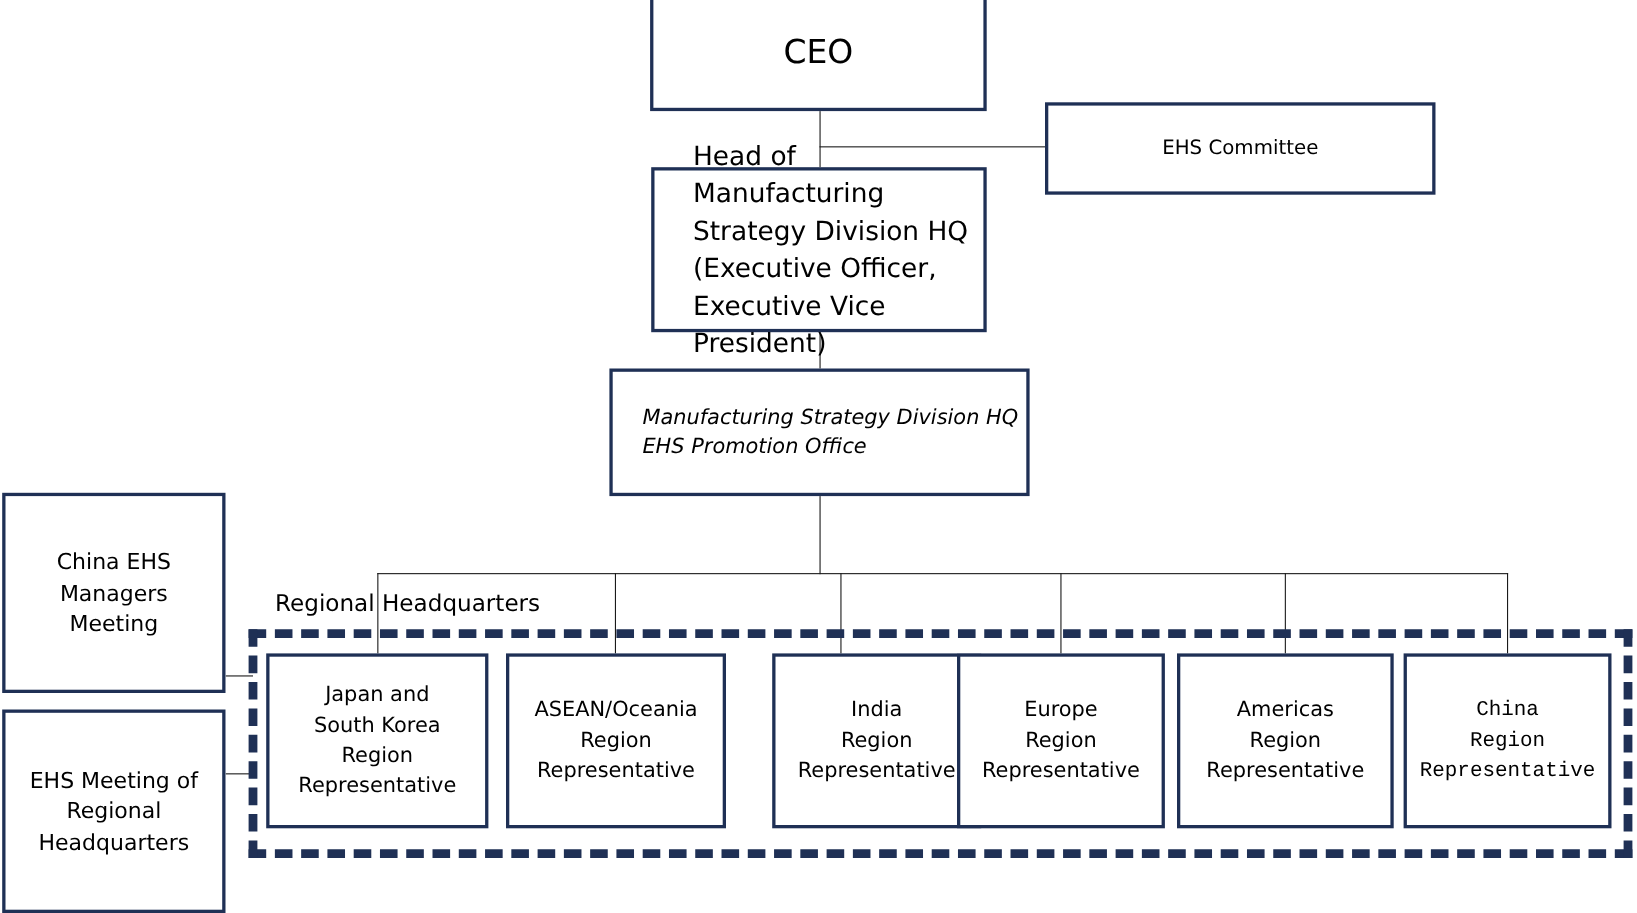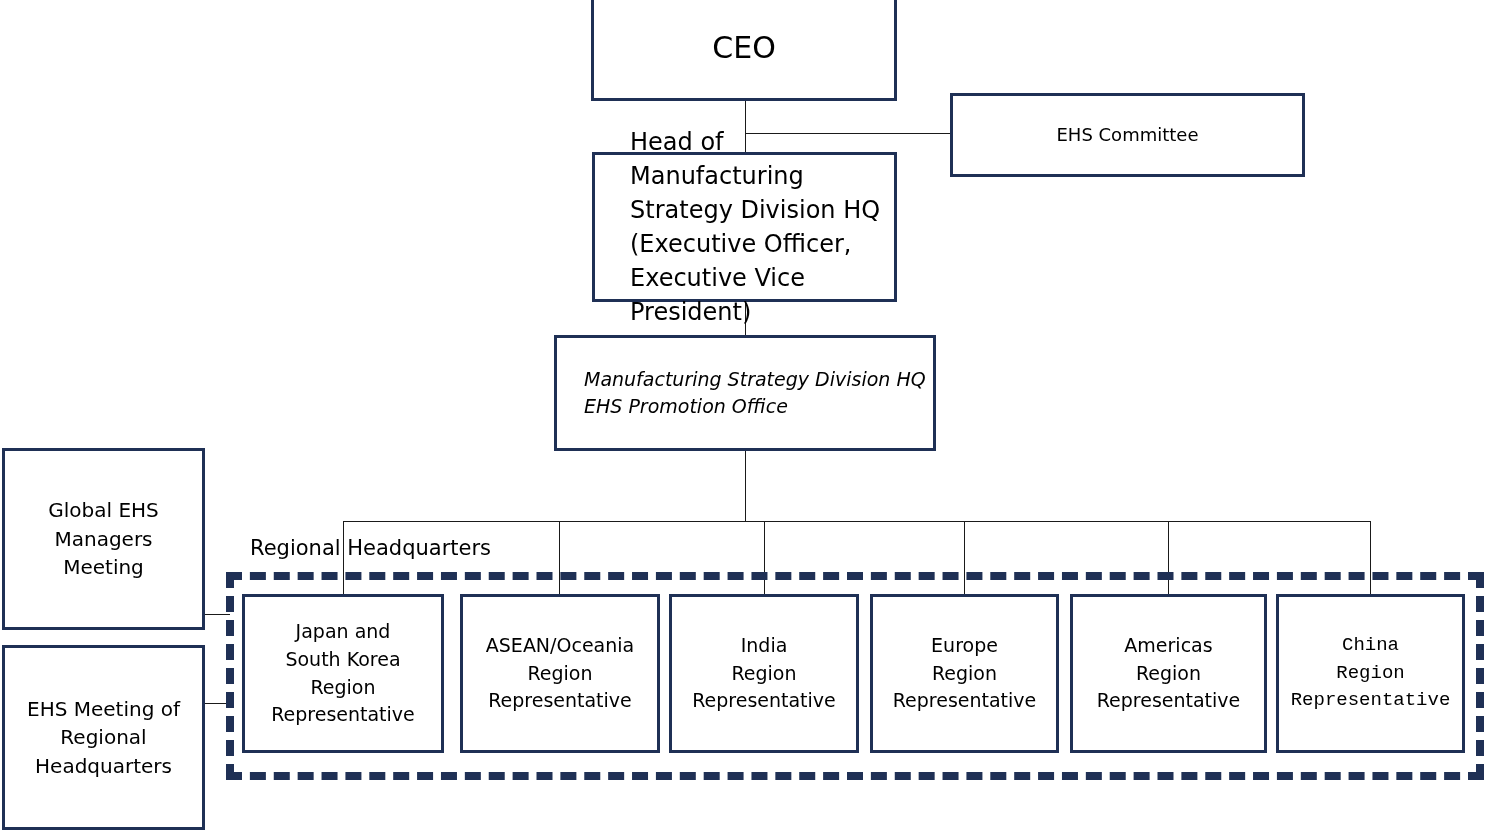--- a/index.html
+++ b/index.html
@@ -97,21 +97,21 @@
     text-align: center;
     white-space: pre-line;
     line-height: 1.45;
     font-size: 19px;
     top: 594px;
     height: 159px;
     z-index: 4;
   }
   #region-0 { left: 242px; width: 202px; }
   #region-1 { left: 460px; width: 200px; }
-  #region-2 { left: 669px; width: 190px; }
+  #region-2 { left: 702px; width: 190px; }
   #region-3 { left: 870px; width: 189px; }
   #region-4 { left: 1070px; width: 197px; }
   #region-5 { left: 1276px; width: 189px; font-family: Liberation Mono, monospace; }
 
   
   .conn {
     position: absolute;
     background: #1a1a1a;
     z-index: 1;
   }
@@ -164,21 +164,21 @@
   <div class="node" id="node-ehs-committee">EHS Committee</div>
 
   <div class="node left-align" id="node-head-manufacturing">Head of Manufacturing
 Strategy Division HQ
 (Executive Officer,
 Executive Vice President)</div>
 
   <div class="node left-align" id="node-msd-ehs-office">Manufacturing Strategy Division HQ
 EHS Promotion Office</div>
 
-  <div class="node" id="node-global-ehs">Global EHS
+  <div class="node" id="node-global-ehs">China EHS
 Managers
 Meeting</div>
 
   <div class="node" id="node-ehs-meeting-rhq">EHS Meeting of
 Regional
 Headquarters</div>
 
   <div id="regional-dashed-frame"></div>
 
   <div id="regional-headquarters-label">Regional Headquarters</div>

